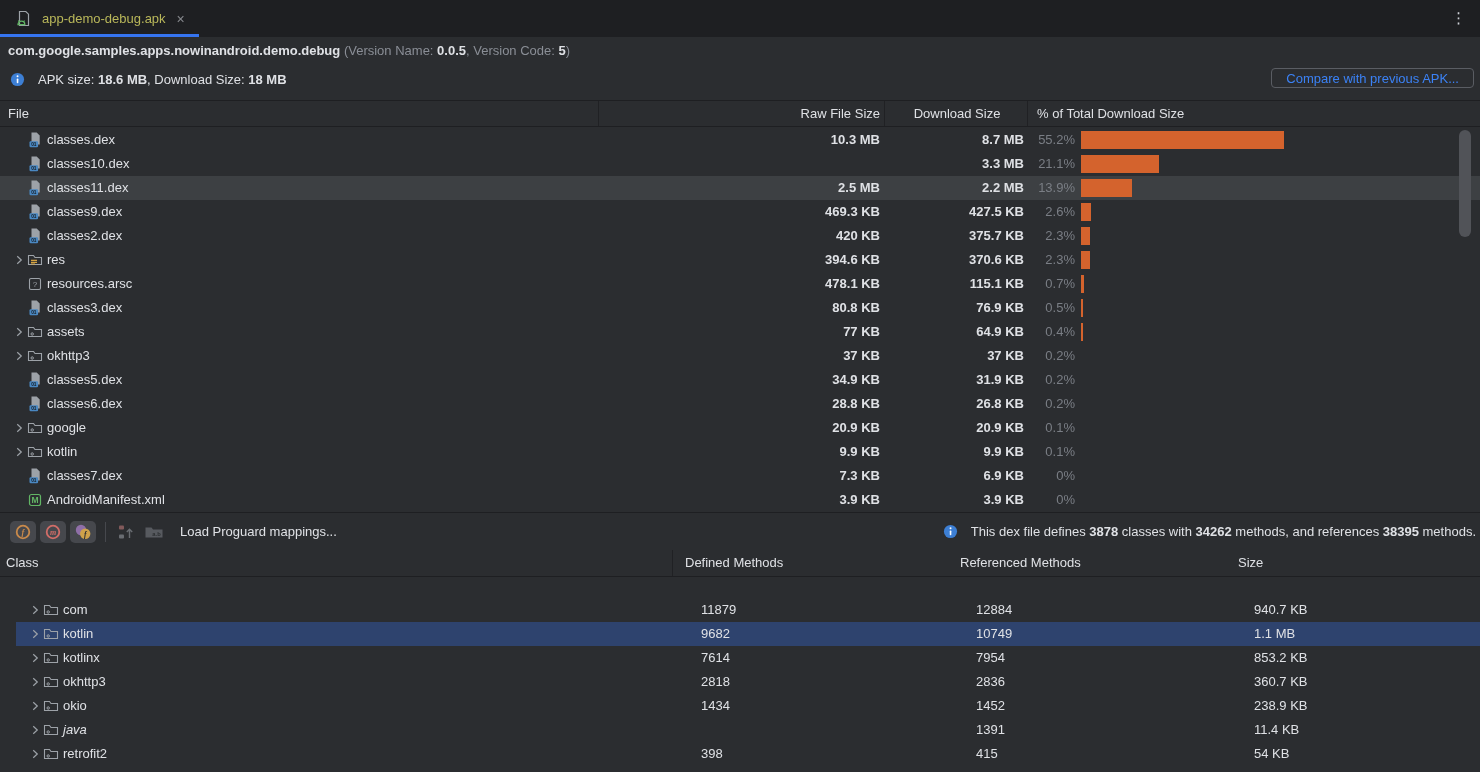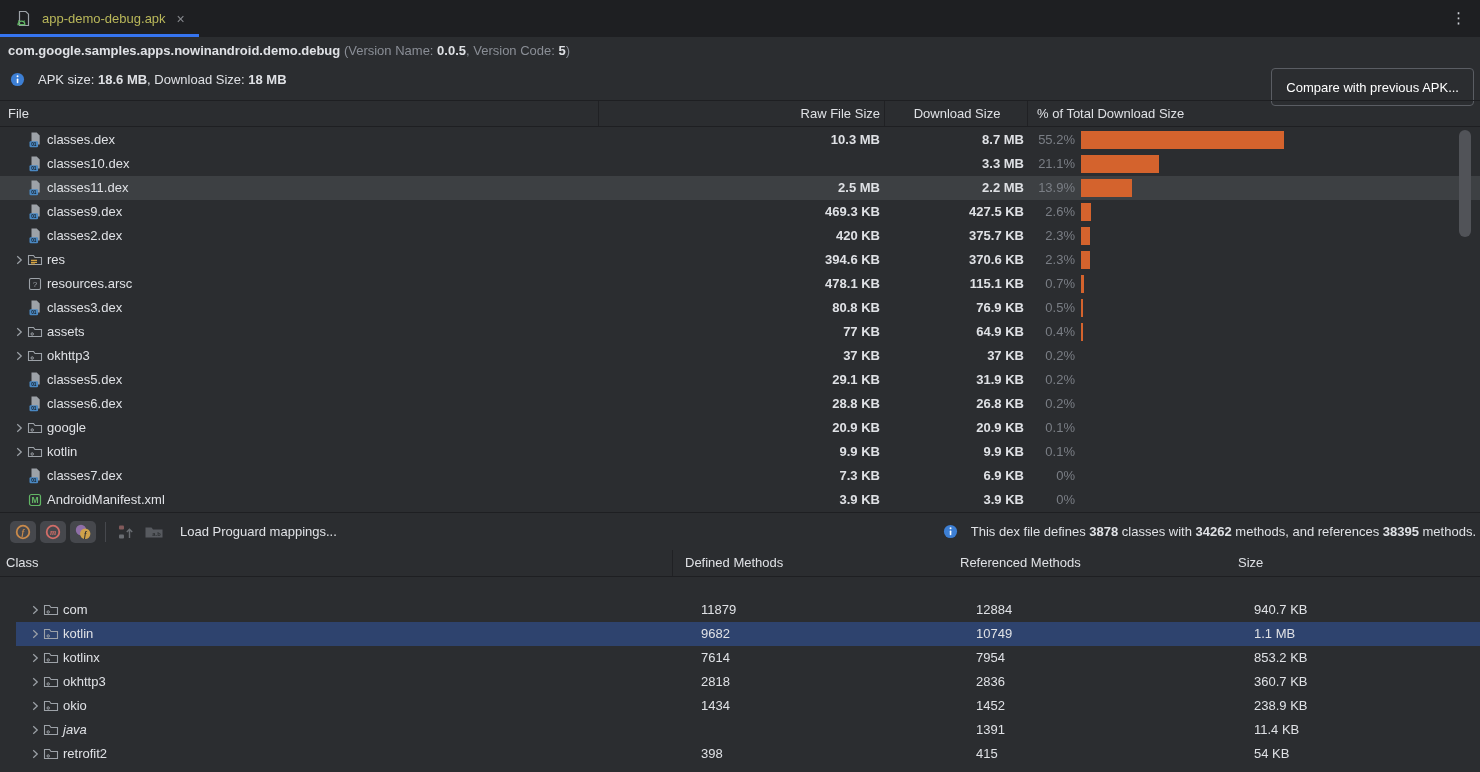--- a/index.html
+++ b/index.html
@@ -18,23 +18,23 @@
   .tab-label { color:var(--filename-yellow); }
   .tab-close { color:#87898e; font-size:14px; margin-left:4px; }
   .kebab { position:absolute; right:14px; top:9px; color:#ced0d6; font-size:15px; line-height:18px; letter-spacing:0; cursor:pointer; }
   
   .pkg-line { position:absolute; top:38px; left:8px; right:8px; height:26px; line-height:26px; white-space:pre; }
   .pkg-name { font-weight:bold; color:#dfe1e5; }
   .dim { color:#8a8e96; }
   .b { font-weight:bold; color:#dfe1e5; }
   .info-line { position:absolute; top:64px; left:10px; height:30px; display:flex; align-items:center; gap:8px; white-space:pre; }
   .compare-btn {
-    position:absolute; top:68px; right:6px; height:38px; padding:0 14px;
+    position:absolute; top:68px; right:6px; height:20px; padding:0 14px;
     background:transparent; border:1px solid #5a5d63; border-radius:4px;
-    color:#ffffff; font-family:inherit; font-size:13px; cursor:pointer;
+    color:#3b82f6; font-family:inherit; font-size:13px; cursor:pointer;
   }
   
   .ft-header {
     position:absolute; top:100px; left:0; right:0; height:27px; line-height:26px;
     border-top:1px solid #1e1f22; border-bottom:1px solid #1e1f22;
   }
   .ft-header .h-file { position:absolute; left:8px; }
   .ft-header .h-raw { position:absolute; left:600px; width:280px; text-align:right; }
   .ft-header .h-dl { position:absolute; left:890px; width:134px; text-align:center; }
   .ft-header .h-pct { position:absolute; left:1037px;text-align:center; }
@@ -306,21 +306,21 @@
           <span class="chev"></span>
           <span class="ficon">
             <svg width="17" height="16" viewBox="0 0 17 16">
               <path d="M4.5 0.5h5.2l3 3v9h-8.2z" fill="#9da2a8"></path>
               <rect x="2.5" y="9.2" width="8.6" height="6" rx="1.2" fill="#4a88c2"></rect>
               <text x="6.8" y="13.9" font-size="4.8" font-weight="bold" fill="#15171a" text-anchor="middle" font-family="Liberation Sans, sans-serif">01</text>
             </svg>
           </span>
           <span class="flabel">classes5.dex</span>
         </span>
-        <span class="cell-raw">29.1 KB</span>
+        <span class="cell-raw">34.9 KB</span>
         <span class="cell-dl">31.9 KB</span>
         <span class="cell-pct">0.2%</span>
       </div>
       <div class="ft-row">
         <span class="namecell">
           <span class="chev"></span>
           <span class="ficon">
             <svg width="17" height="16" viewBox="0 0 17 16">
               <path d="M4.5 0.5h5.2l3 3v9h-8.2z" fill="#9da2a8"></path>
               <rect x="2.5" y="9.2" width="8.6" height="6" rx="1.2" fill="#4a88c2"></rect>

